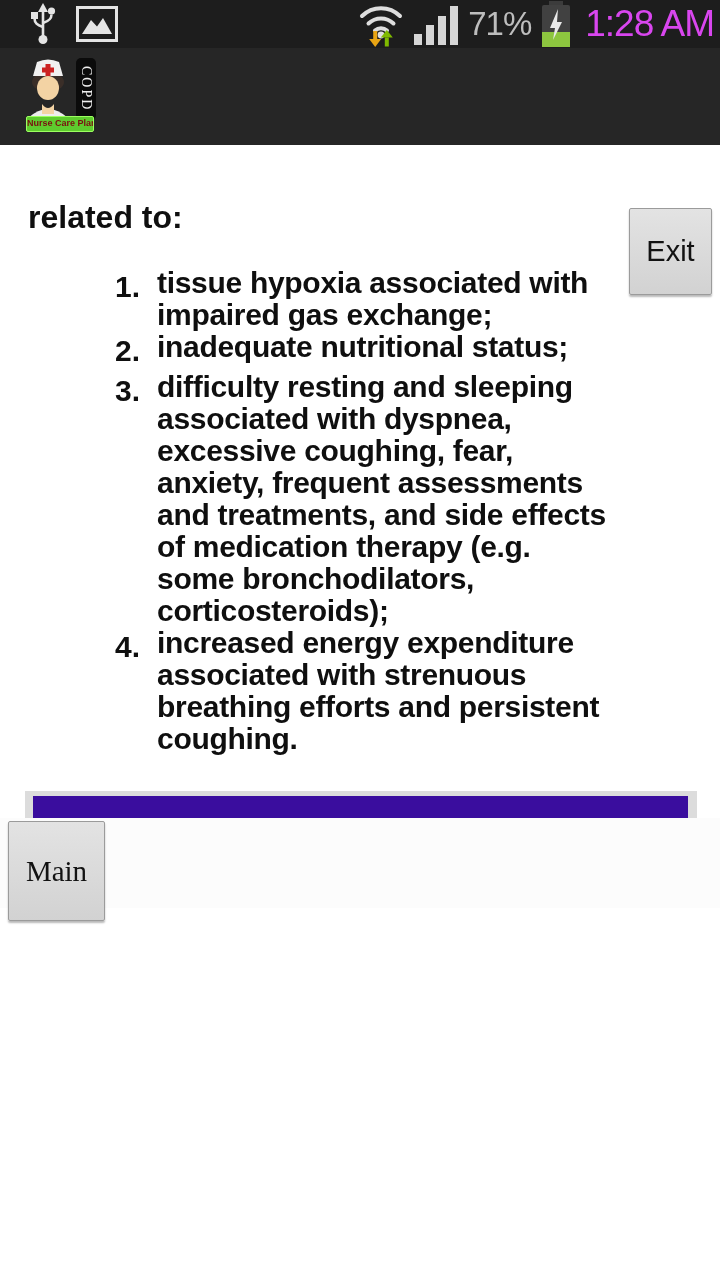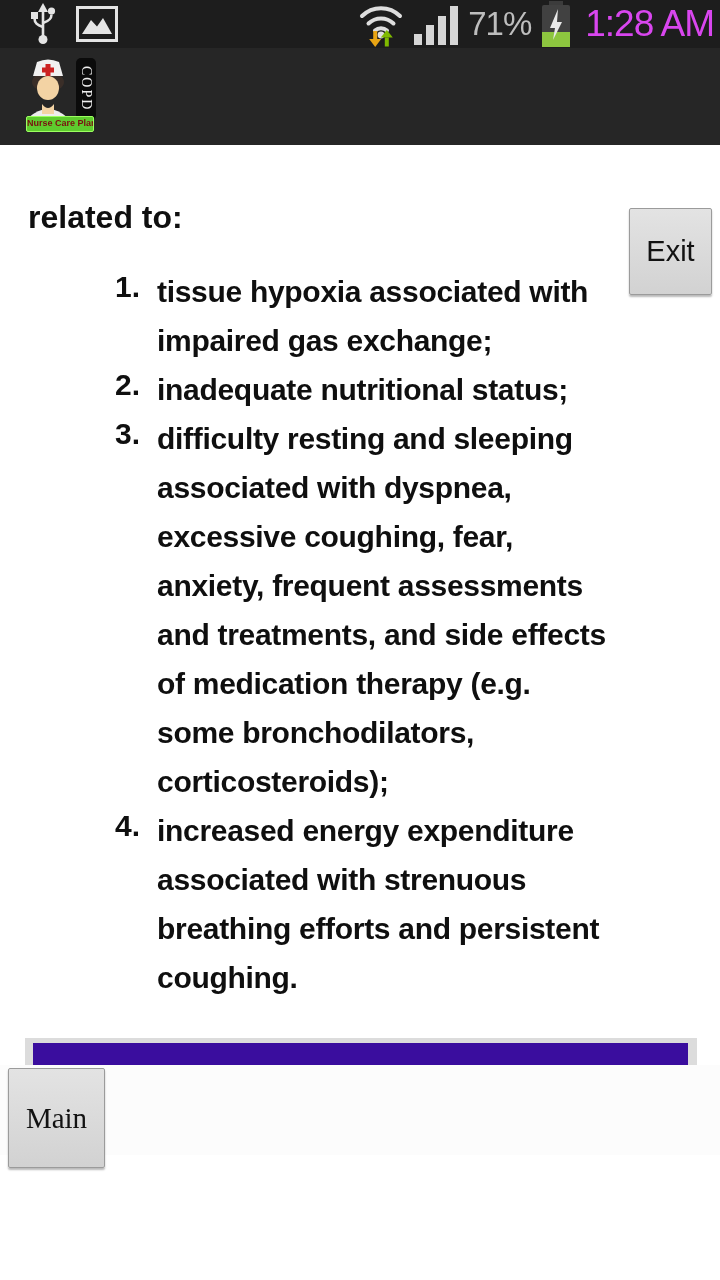--- a/index.html
+++ b/index.html
@@ -116,21 +116,21 @@
     color: #0f0f0f;
     font-size: 30px;
     font-weight: bold;
     line-height: 40px;
   }
   .reason-text {
     flex: 1;
     color: #0f0f0f;
     font-size: 30px;
     font-weight: bold;
-    line-height: 49px;
+    line-height: 32px;
     letter-spacing: -0.3px;
     white-space: pre-line;
   }
   .divider-track {
     margin: 36px 23px 0 25px;
     background: #dcdcdc;
     padding: 5px 9px 0 8px;
   }
   .divider-fill { height: 22px; background: #3a0d9e; }
   .bottom-area {

